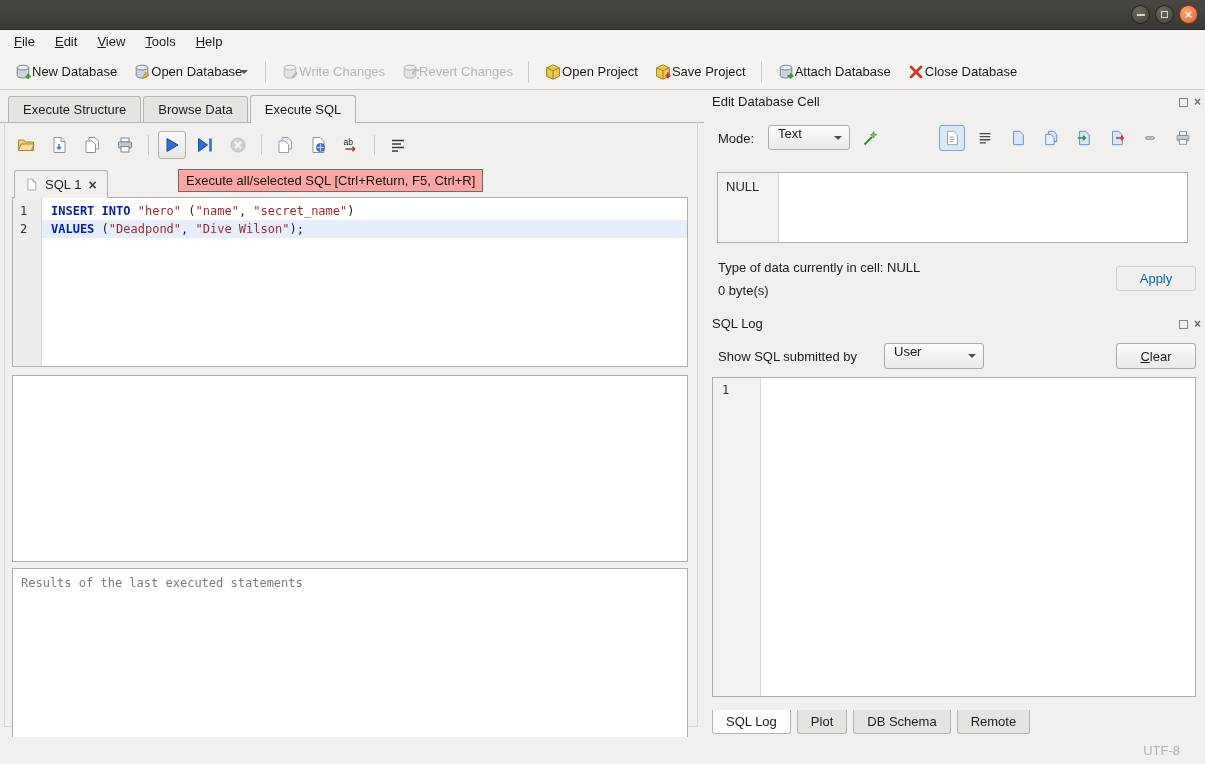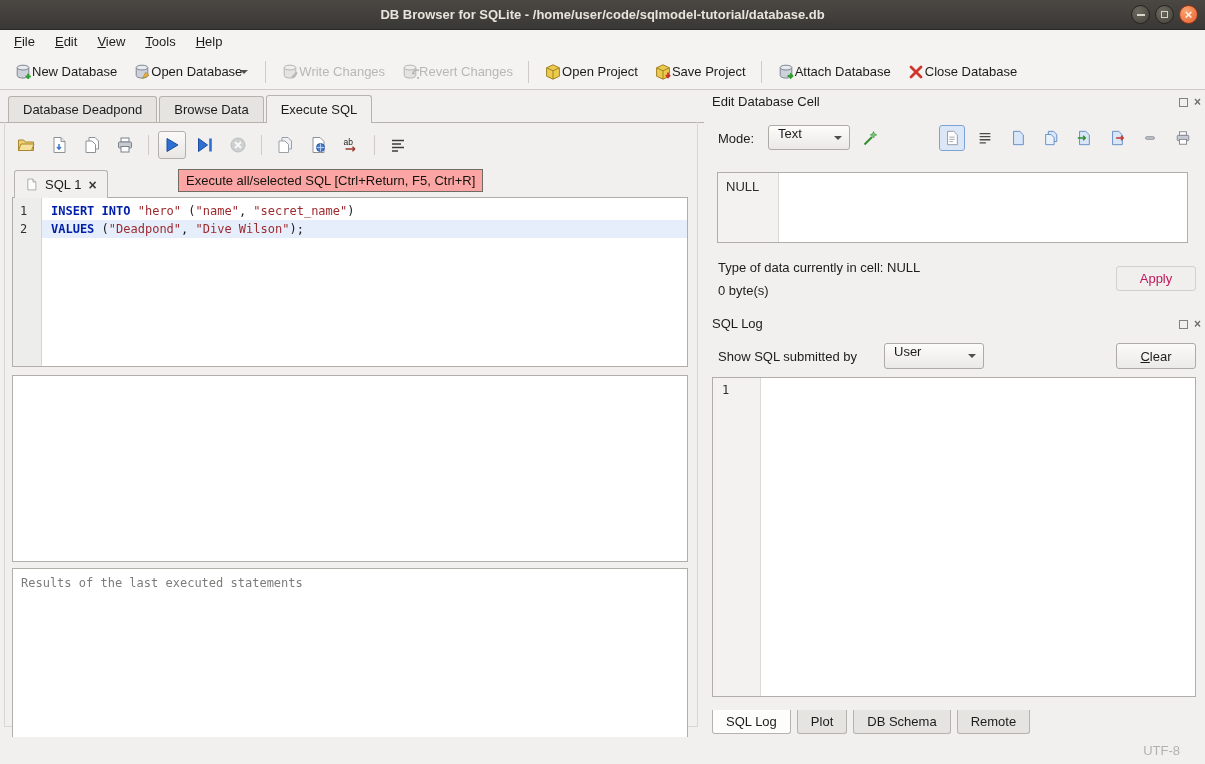--- a/index.html
+++ b/index.html
@@ -157,21 +157,21 @@
   }
   .cell-info-type { position:absolute; left:13px; top:170px; }
   .cell-info-size { position:absolute; left:13px; top:193px; }
   .btn {
     display:flex; align-items:center; justify-content:center;
     border-radius:3px; border:1px solid #aeaba6;
     background:linear-gradient(#fbfaf9,#eceae7);
   }
   .apply-btn {
     position:absolute; left:411px; top:176px; width:80px; height:25px;
-    border-color:#d2d0cd; background:#f0efed; color:#be185d;
+    border-color:#d2d0cd; background:#f0efed; color:#0369a1;
   }
 
   .log-title-row { top:226px; }
   .log-filter-label { position:absolute; left:13px; top:259px;text-align:right; }
   .combo-user { left:179px; top:253px; width:100px; height:26px; }
   .clear-btn { position:absolute; left:411px; top:253px; width:80px; height:26px; color:#1c1c1c; }
 
   .log-box {
     position:absolute; left:7px; top:287px; width:484px; height:320px;
     background:#fff; border:1px solid #b1aeaa; display:flex;
@@ -198,21 +198,20 @@
 
   svg { display:block; }
   u { text-decoration:underline; }
 </style>
 </head>
 <body>
 
 <div class="app">
 
   <div class="titlebar">
-    <span>DB Browser for SQLite - /home/user/code/sqlmodel-tutorial/database.db</span>
     <div class="win-controls">
       <div class="win-btn">
           <span class="bar"></span>
         </div>
       <div class="win-btn">
           <span class="box"></span>
         </div>
       <div class="win-btn close">
           <span>×</span>
         </div>
@@ -306,21 +305,21 @@
       <span>
         <svg width="18" height="18" viewBox="0 0 18 18">
             <path d="M4 4l10 10M14 4L4 14" stroke="#cf352a" stroke-width="2.8" stroke-linecap="round"></path>
           </svg>
       </span>
       <span>Close Database</span>
     </div>
   </div>
 
   <div class="left-tabbar">
-    <div class="tab">Database Deadpond</div>
+    <div class="tab">Execute Structure</div>
     <div class="tab">Browse Data</div>
     <div class="tab active">Execute SQL</div>
   </div>
   <div class="left-frame"></div>
 
   <div class="editor-toolbar">
     <div class="icon-btn">
       <span>
         <svg width="18" height="18" viewBox="0 0 18 18">
             <path d="M1.5 4h5.2l1.6 2h8.2v8.5H1.5z" fill="#f0cf70" stroke="#a8862d"></path>

